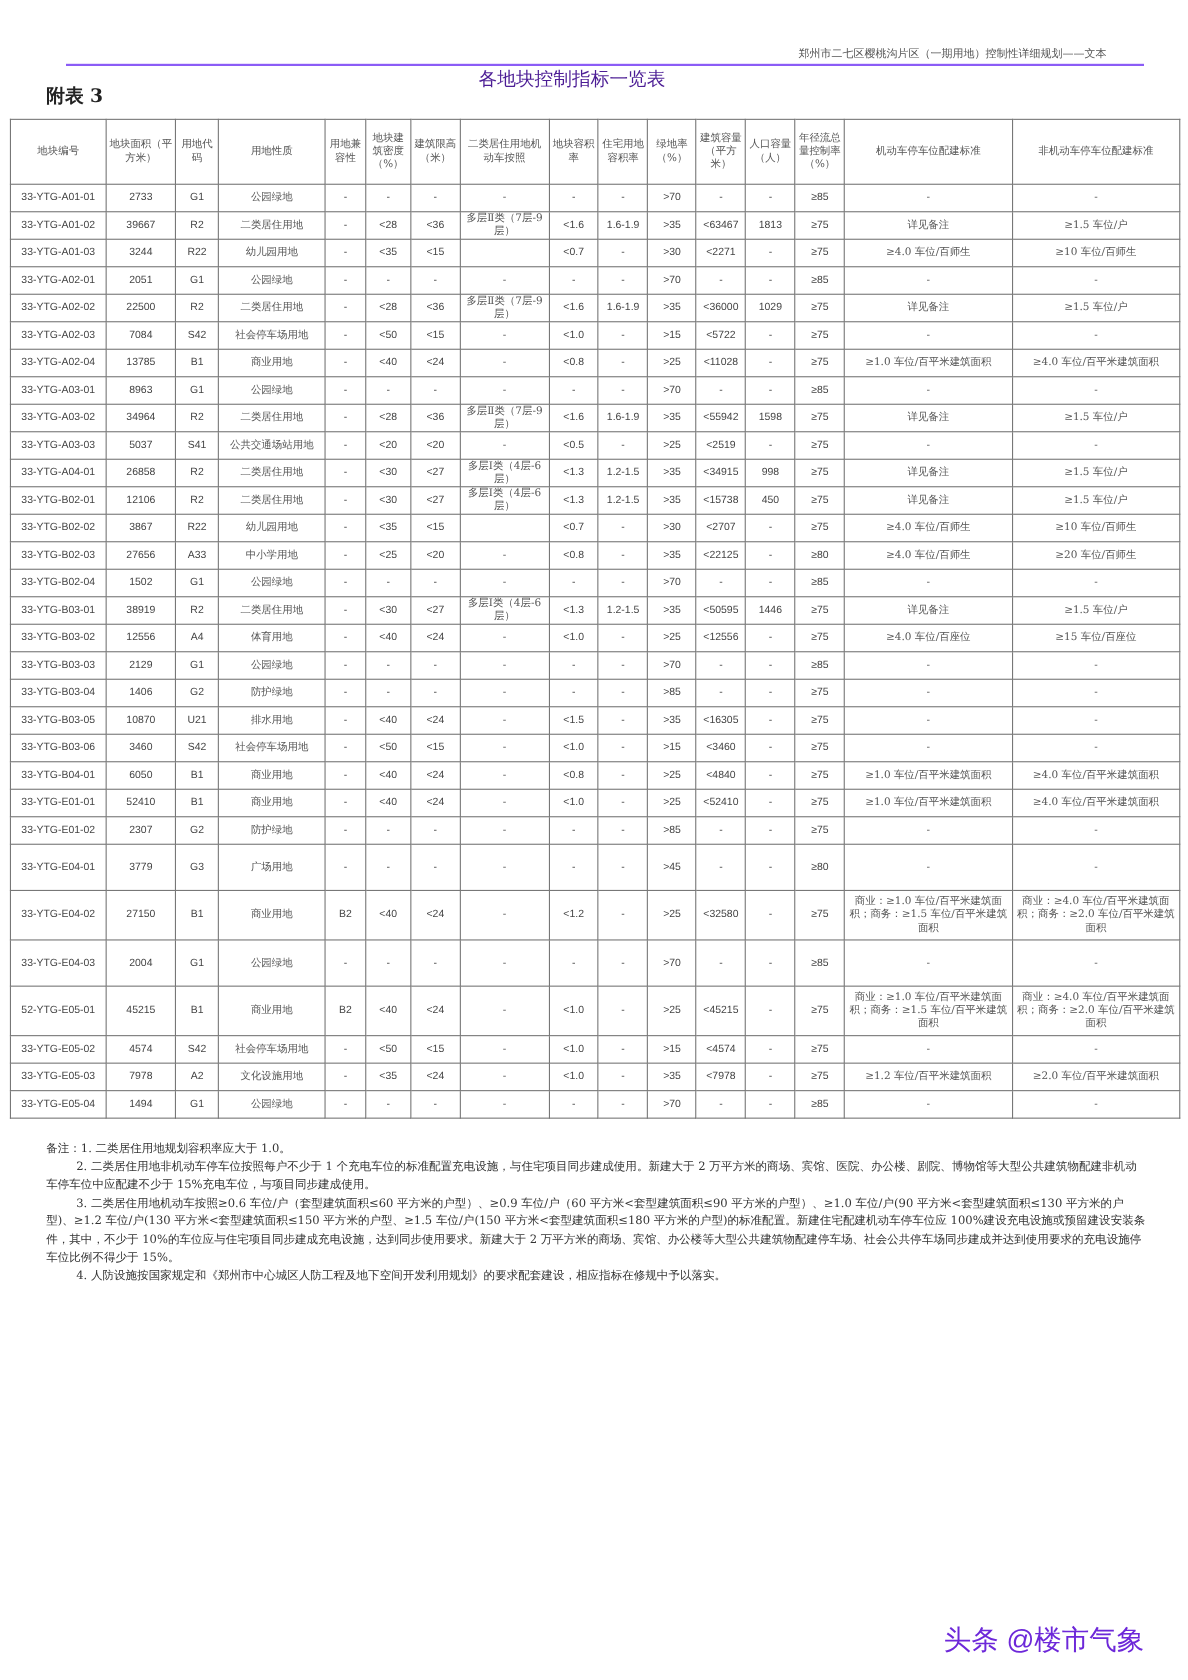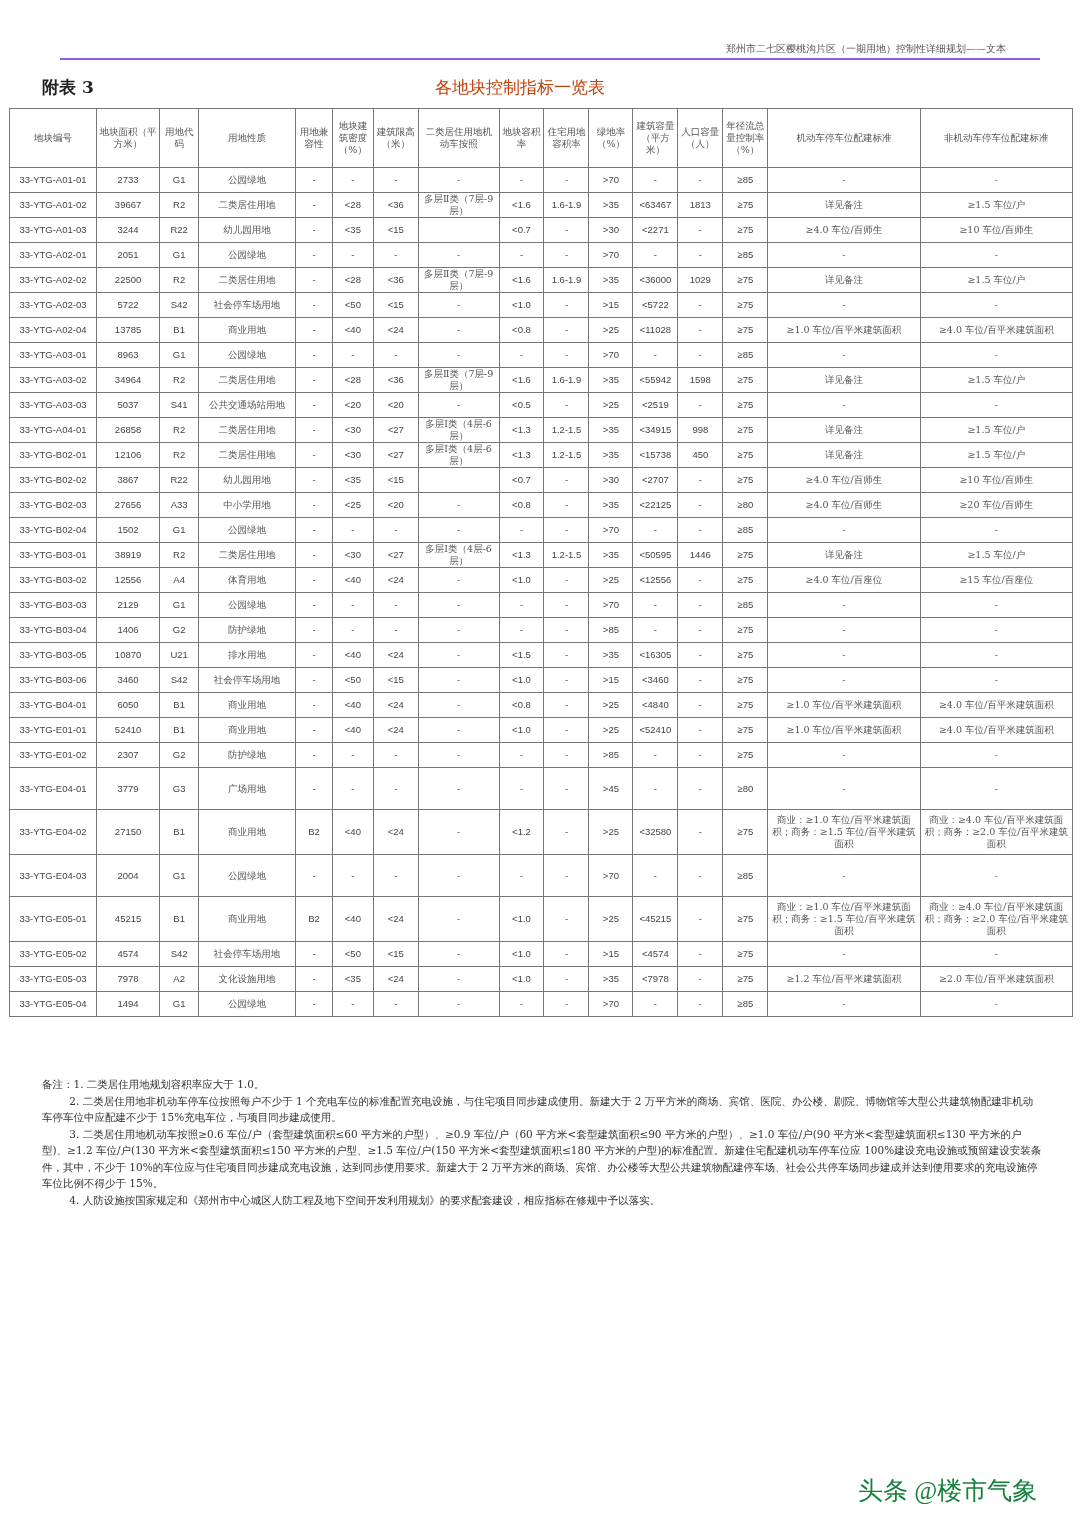--- a/index.html
+++ b/index.html
@@ -1,33 +1,33 @@
 <!DOCTYPE html>
 <html><head>
 <meta charset="utf-8">
 <style>
   html, body { margin: 0; padding: 0; background: #ffffff; }
   body { width: 1080px; height: 1527px; position: relative; overflow: hidden;
          font-family: "DejaVu Serif", "Liberation Serif", serif; color: #333; }
   .page-header { position: absolute; left: 60px; top: 38px; width: 980px; height: 20px; border-bottom: 2px solid #8b5cf6; }
   .page-header .doc-title { position: absolute; right: 34px; top: 4px; font-size: 10px; color: #555; }
   .appendix-label { position: absolute; left: 42px; top: 76px; font-size: 17px; color: #222; font-weight: bold; }
-  .table-title { position: absolute; left: 0; width: 1040px; top: 76px; text-align: center; font-size: 17px; color: #c2410c; }
+  .table-title { position: absolute; left: 0; width: 1040px; top: 60px; text-align: center; font-size: 17px; color: #4c1d95; }
   table.main { position: absolute; left: 9px; top: 108px; width: 1064px; border-collapse: collapse;
                table-layout: fixed; font-family: "Liberation Sans", "DejaVu Sans", sans-serif; font-size: 9.5px; color: #444; }
   table.main th, table.main td { border: 1px solid #777; text-align: center; vertical-align: middle; padding: 0 2px; line-height: 12px; }
   table.main th { font-weight: normal; height: 58px; font-family: "DejaVu Serif", serif; font-size: 9.5px; color: #555; }
   table.main td.cjk { font-family: "DejaVu Serif", serif; color: #555; }
   table.main tr.r1 td { height: 24px; }
   table.main tr.r2 td { height: 41px; }
   table.main tr.r3 td { height: 44px; }
-  .notes { position: absolute; left: 42px; top: 1036px; width: 1000px; font-size: 10.5px; line-height: 16.5px; color: #333; margin-top: 40px; }
+  .notes { position: absolute; left: 42px; top: 1036px; width: 1000px; font-size: 10.5px; line-height: 16.5px; color: #333; }
   .notes p { margin: 0; }
   .notes .indent { text-indent: 2.6em; }
-  .watermark { position: absolute; left: 858px; top: 1474px; font-family: Liberation Serif, serif; font-size: 25px; color: #15803d;
+  .watermark { position: absolute; left: 858px; top: 1474px; font-family: Liberation Sans, sans-serif; font-size: 25px; color: #6d28d9;
                text-shadow: 1px 1px 0 #fff, -1px -1px 0 #fff; }
 </style>
 </head>
 <body>
 
 <div class="page-header">
   <span class="doc-title">郑州市二七区樱桃沟片区（一期用地）控制性详细规划——文本</span>
 </div>
 <div class="appendix-label">附表 3</div>
 <div class="table-title">各地块控制指标一览表</div>
@@ -157,21 +157,21 @@
         <td>1.6-1.9</td>
         <td>&gt;35</td>
         <td>&lt;36000</td>
         <td>1029</td>
         <td>≥75</td>
         <td class="cjk">详见备注</td>
         <td class="cjk">≥1.5 车位/户</td>
       </tr>
       <tr class="r1">
         <td>33-YTG-A02-03</td>
-        <td>5722</td>
+        <td>7084</td>
         <td>S42</td>
         <td class="cjk">社会停车场用地</td>
         <td>-</td>
         <td>&lt;50</td>
         <td>&lt;15</td>
         <td class="cjk">-</td>
         <td>&lt;1.0</td>
         <td>-</td>
         <td>&gt;15</td>
         <td>&lt;5722</td>
@@ -552,21 +552,21 @@
         <td>-</td>
         <td>-</td>
         <td>&gt;70</td>
         <td>-</td>
         <td>-</td>
         <td>≥85</td>
         <td class="cjk">-</td>
         <td class="cjk">-</td>
       </tr>
       <tr class="r3">
-        <td>33-YTG-E05-01</td>
+        <td>52-YTG-E05-01</td>
         <td>45215</td>
         <td>B1</td>
         <td class="cjk">商业用地</td>
         <td>B2</td>
         <td>&lt;40</td>
         <td>&lt;24</td>
         <td class="cjk">-</td>
         <td>&lt;1.0</td>
         <td>-</td>
         <td>&gt;25</td>

